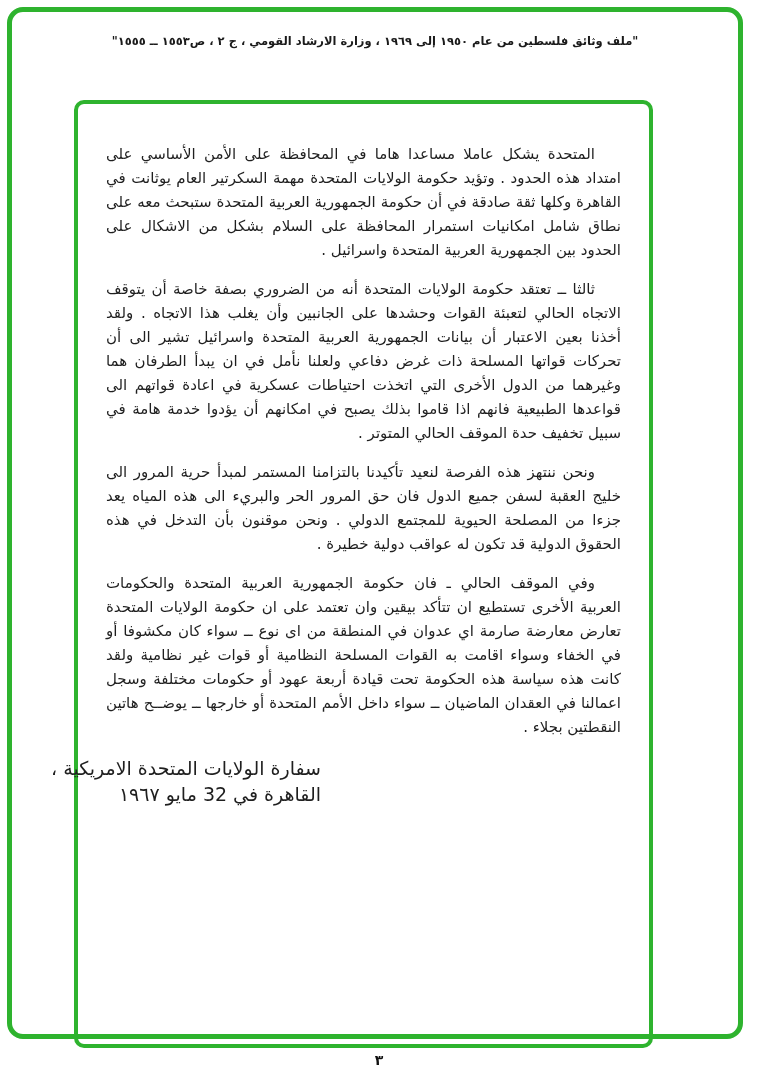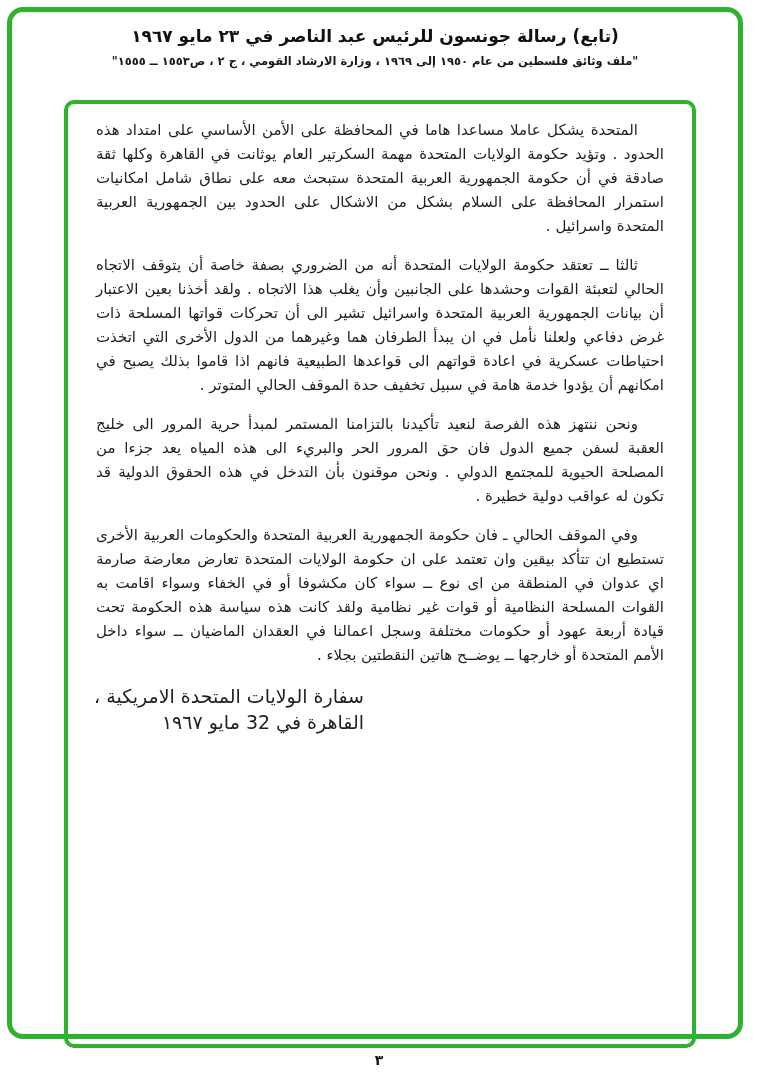--- a/index.html
+++ b/index.html
@@ -42,28 +42,28 @@
     letter-spacing: 0.2px;
   }
   .source {
     margin-top: 8px;
     font-size: 11.5px;
     font-weight: bold;
     color: #1a1a1a;
   }
   .inner-frame {
     position: absolute;
-    left: 52px;
+    left: 62px;
     top: 88px;
-    width: 632px;
+    width: 579px;
     height: 948px;
     border: 4px solid var(--green, #2eb32e);
     border-radius: 10px;
     box-sizing: border-box;
-    padding: 14px 28px 20px 28px;
+    padding: 38px 28px 20px 28px;
     direction: rtl;
   }
   .inner-frame p {
     margin: 0 0 15px 0;
     font-size: 15px;
     line-height: 24px;
     color: var(--text, #1f1f1f);
     text-align: justify;
     text-indent: 26px;
   }
@@ -89,21 +89,20 @@
   }
 </style>
 </head>
 <body>
 
 <div class="page">
 
   <div class="outer-frame">
 
     <div class="header">
-      <div class="title">(تابع) رسالة جونسون للرئيس عبد الناصر في ٢٣ مايو ١٩٦٧</div>
       <div class="source">"ملف وثائق فلسطين من عام ١٩٥٠ إلى ١٩٦٩ ، وزارة الارشاد القومي ، ج ٢ ، ص١٥٥٣ ــ ١٥٥٥"</div>
     </div>
 
     <div class="inner-frame">
       <p>المتحدة يشكل عاملا مساعدا هاما في المحافظة على الأمن الأساسي على امتداد هذه الحدود . وتؤيد حكومة الولايات المتحدة مهمة السكرتير العام يوثانت في القاهرة وكلها ثقة صادقة في أن حكومة الجمهورية العربية المتحدة ستبحث معه على نطاق شامل امكانيات استمرار المحافظة على السلام بشكل من الاشكال على الحدود بين الجمهورية العربية المتحدة واسرائيل .</p>
       <p>ثالثا ــ تعتقد حكومة الولايات المتحدة أنه من الضروري بصفة خاصة أن يتوقف الاتجاه الحالي لتعبئة القوات وحشدها على الجانبين وأن يغلب هذا الاتجاه . ولقد أخذنا بعين الاعتبار أن بيانات الجمهورية العربية المتحدة واسرائيل تشير الى أن تحركات قواتها المسلحة ذات غرض دفاعي ولعلنا نأمل في ان يبدأ الطرفان هما وغيرهما من الدول الأخرى التي اتخذت احتياطات عسكرية في اعادة قواتهم الى قواعدها الطبيعية فانهم اذا قاموا بذلك يصبح في امكانهم أن يؤدوا خدمة هامة في سبيل تخفيف حدة الموقف الحالي المتوتر .</p>
       <p>ونحن ننتهز هذه الفرصة لنعيد تأكيدنا بالتزامنا المستمر لمبدأ حرية المرور الى خليج العقبة لسفن جميع الدول فان حق المرور الحر والبريء الى هذه المياه يعد جزءا من المصلحة الحيوية للمجتمع الدولي . ونحن موقنون بأن التدخل في هذه الحقوق الدولية قد تكون له عواقب دولية خطيرة .</p>
       <p>وفي الموقف الحالي ـ فان حكومة الجمهورية العربية المتحدة والحكومات العربية الأخرى تستطيع ان تتأكد بيقين وان تعتمد على ان حكومة الولايات المتحدة تعارض معارضة صارمة اي عدوان في المنطقة من اى نوع ــ سواء كان مكشوفا أو في الخفاء وسواء اقامت به القوات المسلحة النظامية أو قوات غير نظامية ولقد كانت هذه سياسة هذه الحكومة تحت قيادة أربعة عهود أو حكومات مختلفة وسجل اعمالنا في العقدان الماضيان ــ سواء داخل الأمم المتحدة أو خارجها ــ يوضــح هاتين النقطتين بجلاء .</p>
 
       <div class="signature">

